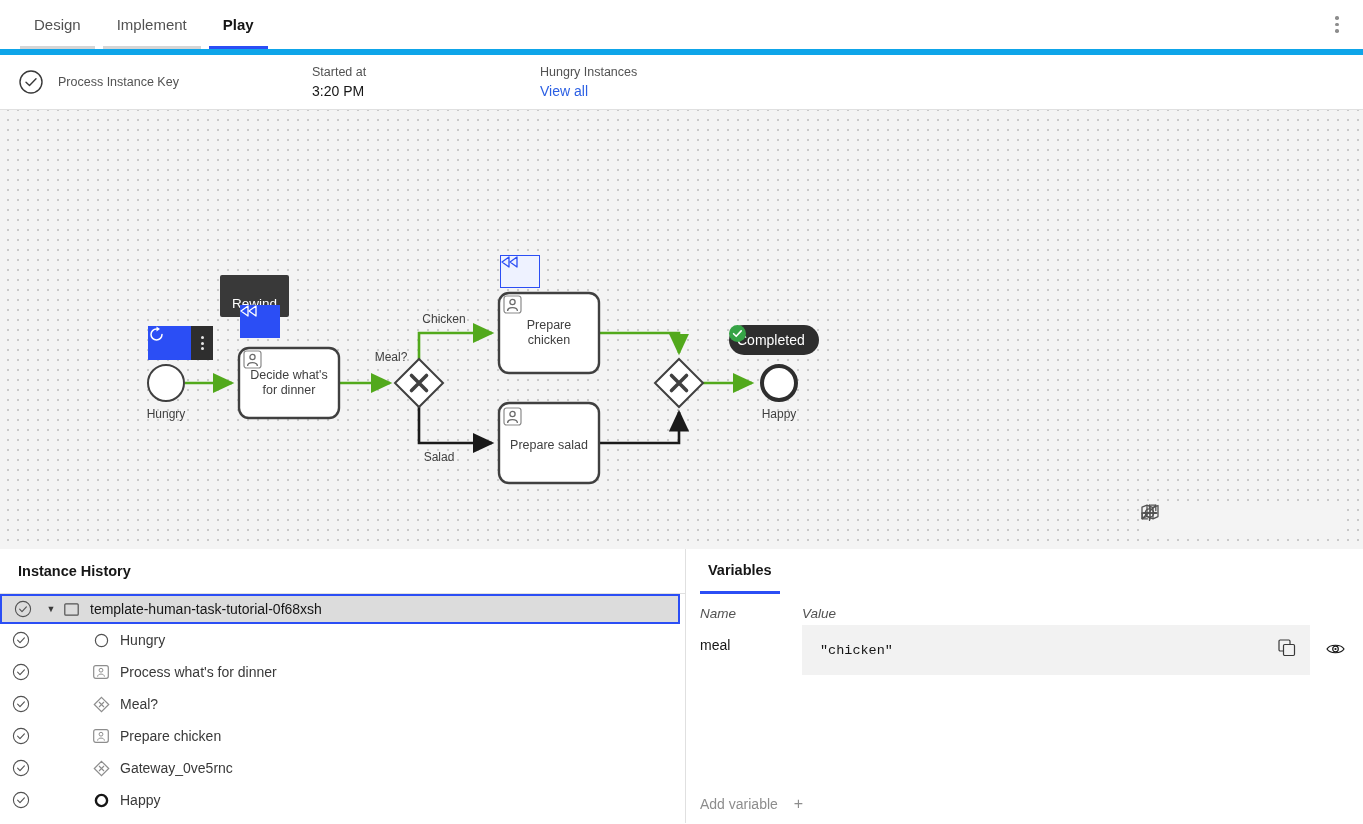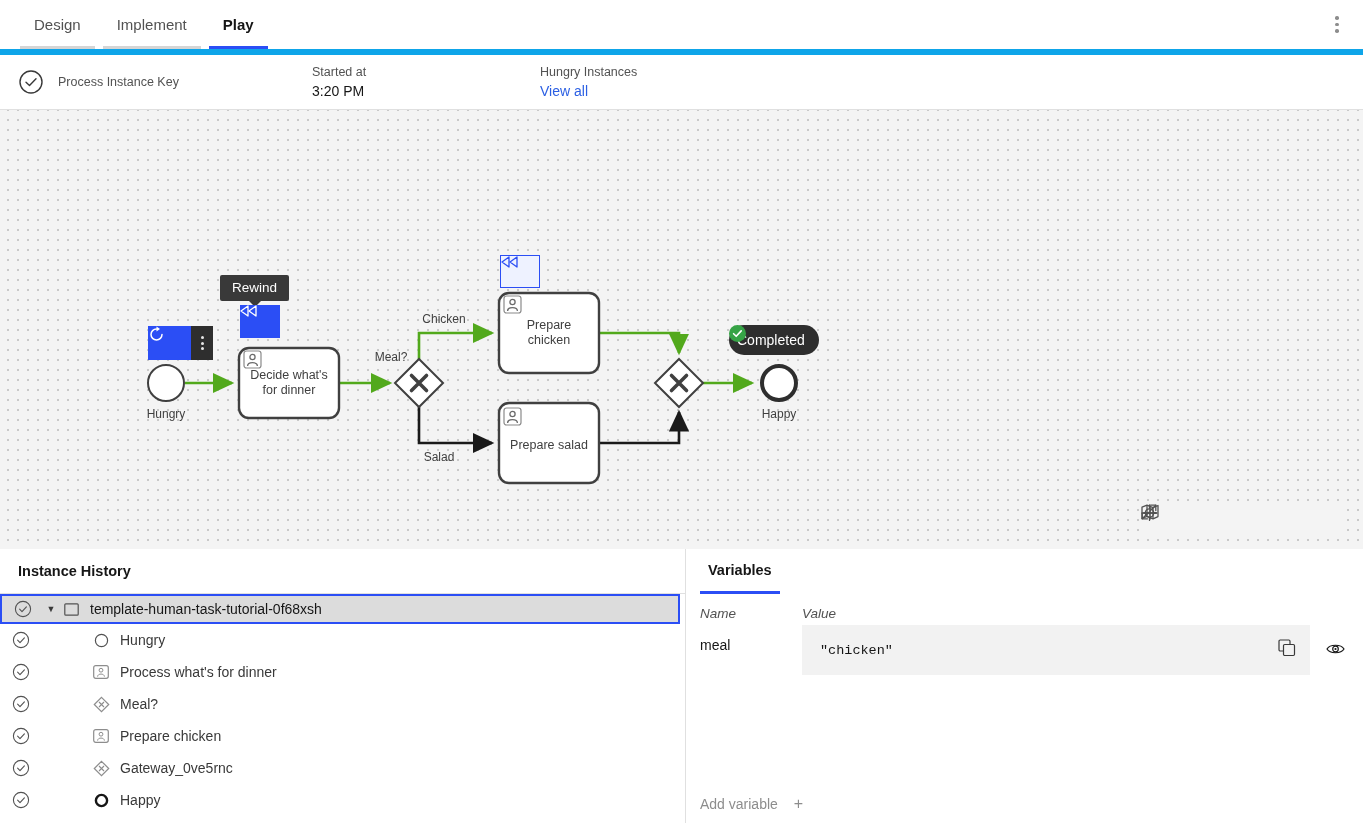--- a/index.html
+++ b/index.html
@@ -84,21 +84,21 @@
   }
   .canvas svg { position: absolute; left: 0; top: 0; }
 
   
   .rewind-tip {
     position: absolute;
     left: 220px; top: 165px;
     background: #393939;
     color: #fff;
     font-size: 13.5px;
-    padding: 5px 12px 6px;
+    padding: 21px 12px 6px;
     border-radius: 2px;
     white-space: nowrap;
   }
   .rewind-tip::after {
     content: "";
     position: absolute;
     left: 50%; bottom: -6px;
     margin-left: -6px;
     border-left: 6px solid transparent;
     border-right: 6px solid transparent;

